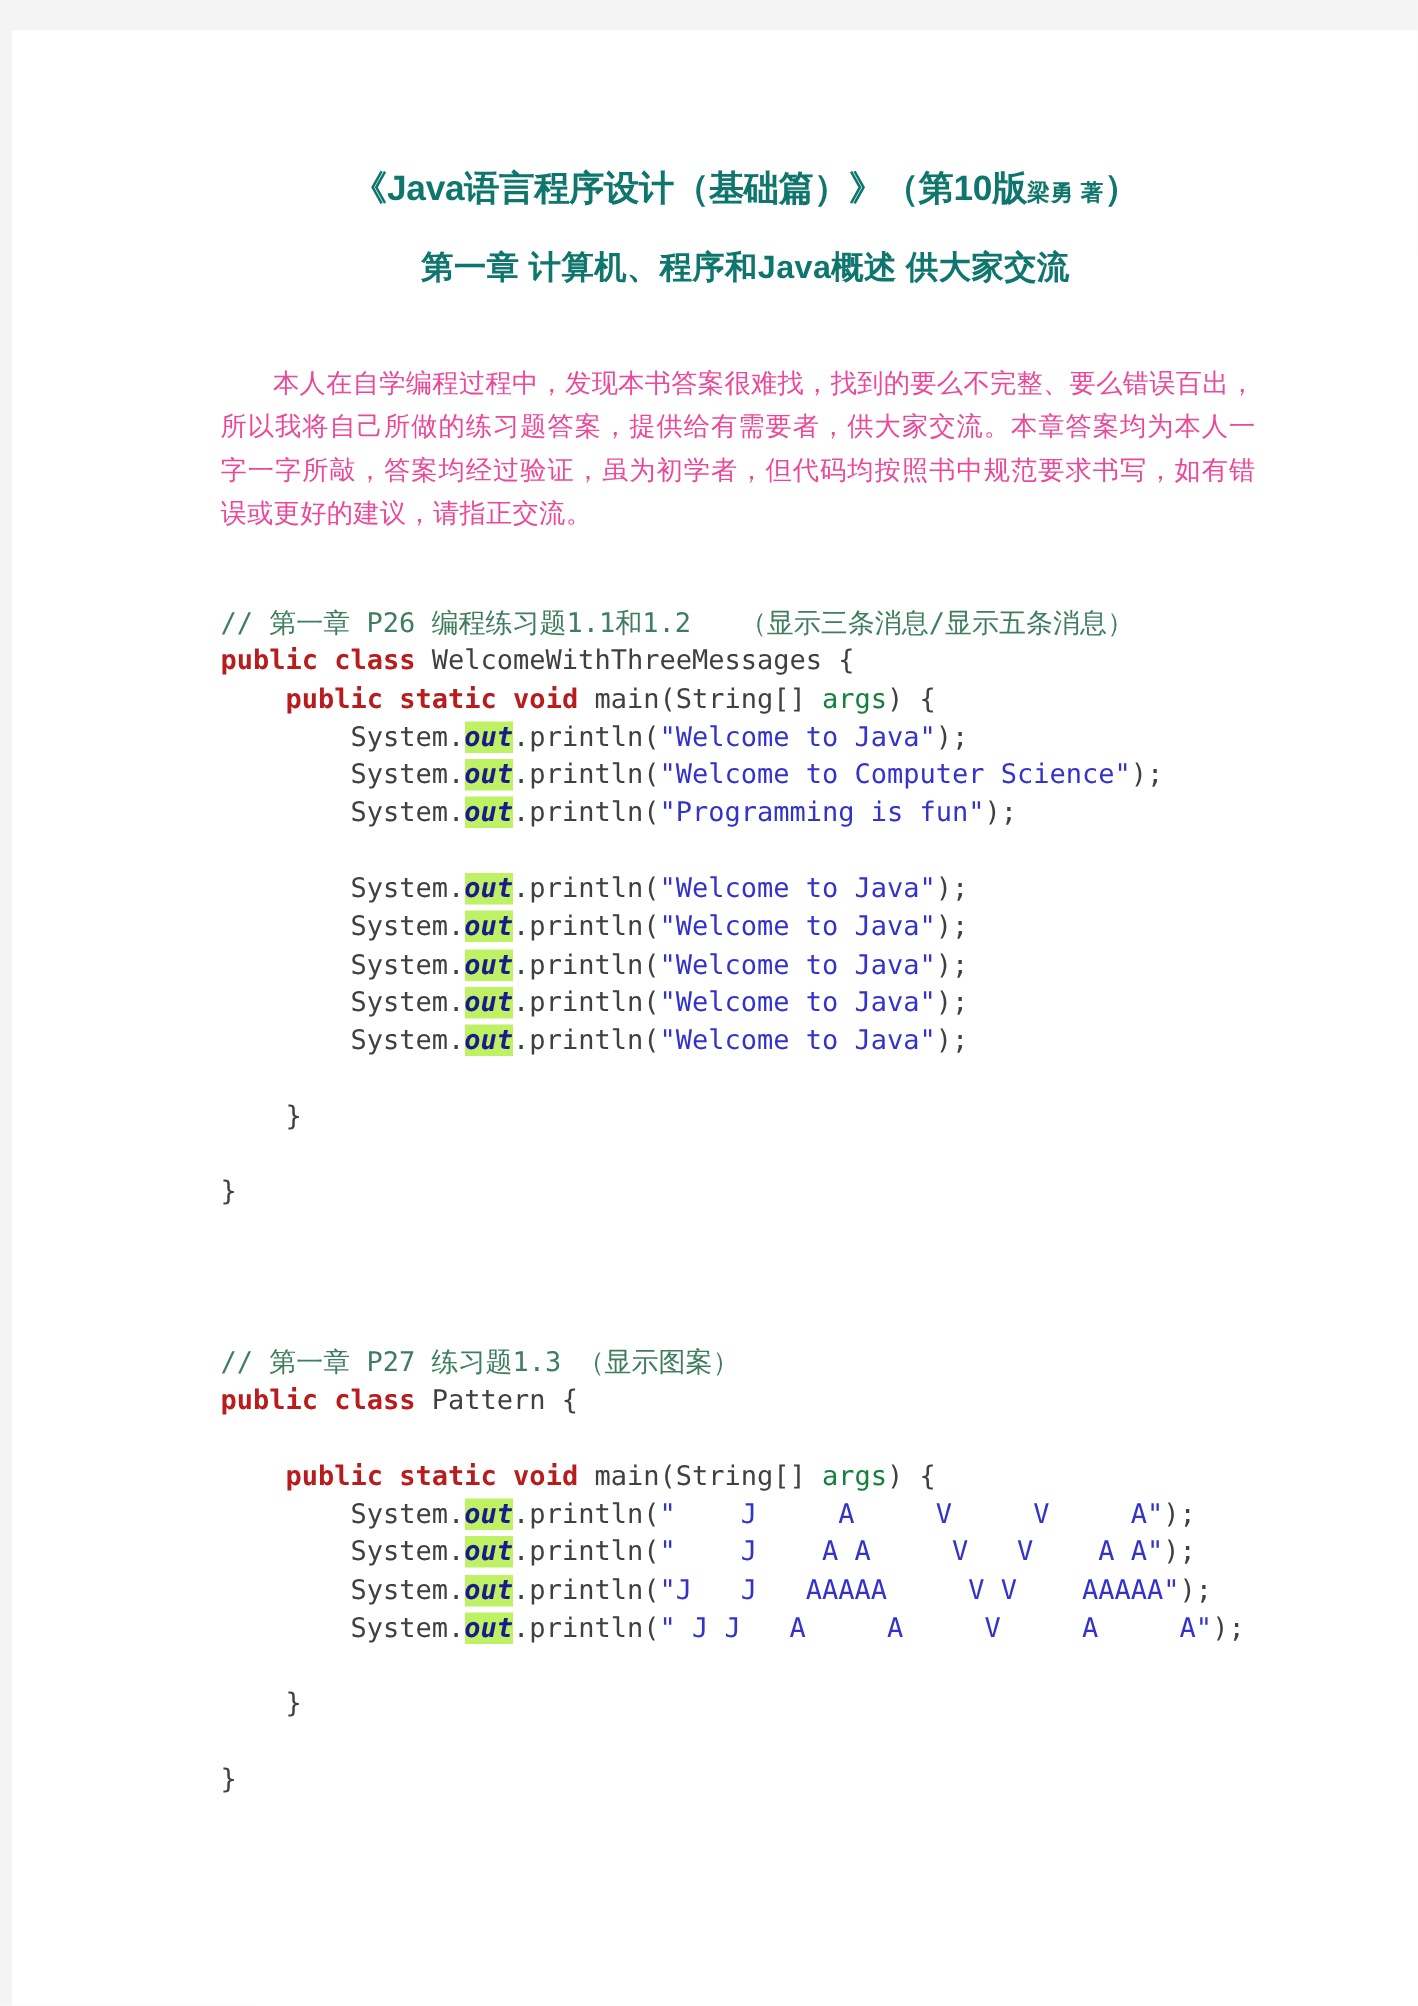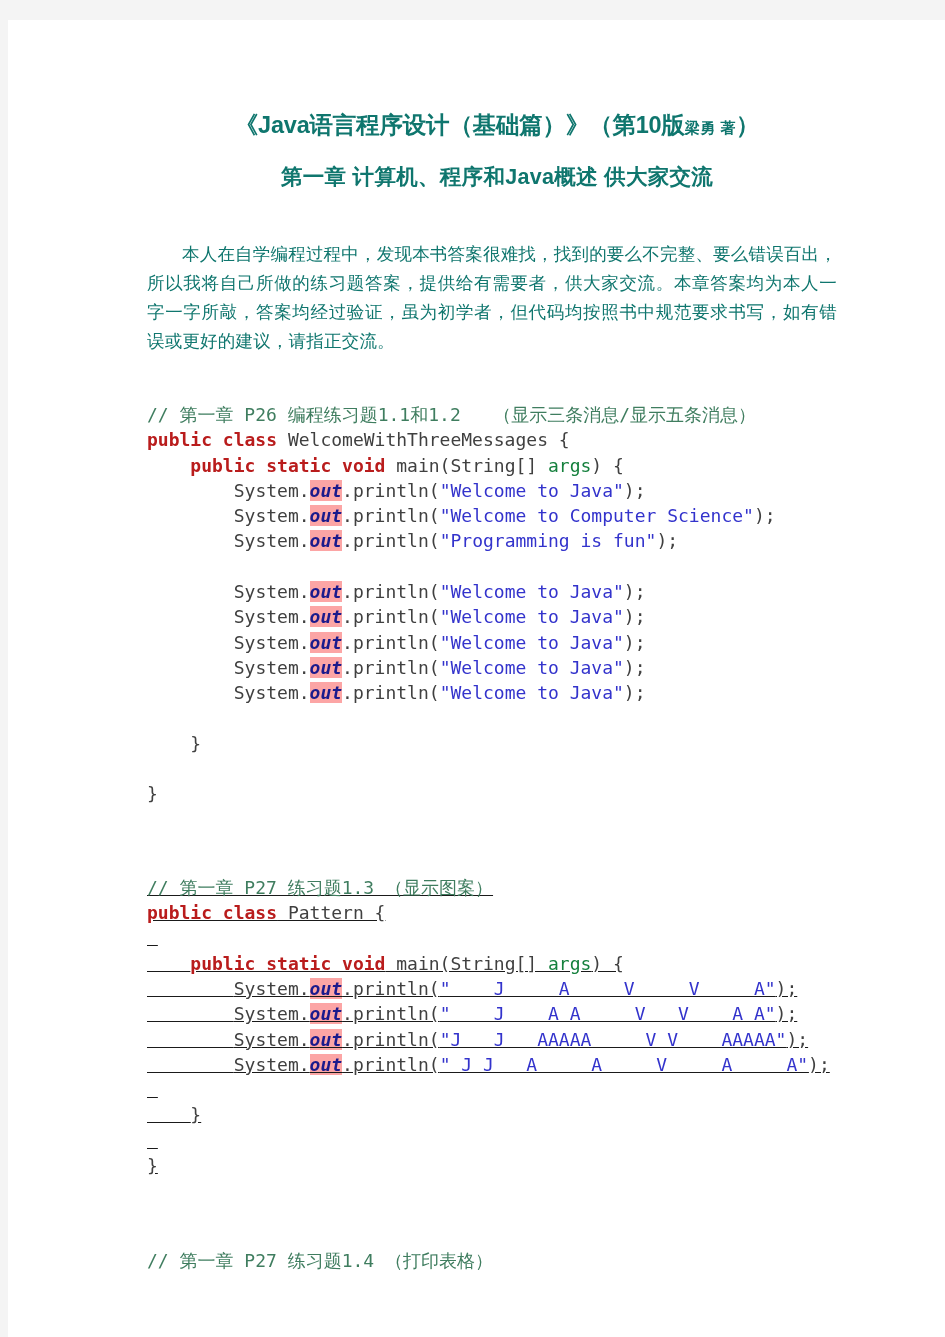--- a/index.html
+++ b/index.html
@@ -53,66 +53,65 @@
     margin-top: 6px;
     letter-spacing: 0.3px;
   }
 
   
   .intro {
     margin-top: 40px;
     font-family: "Liberation Serif", serif;
     font-size: 17.5px;
     line-height: 29px;
-    color: #0f766e;
+    color: #ec4899;
     text-indent: 2em;
     text-align: justify;
     width: 690px;
     letter-spacing: 0.2px;
   }
 
   
   .code-block {
     font-family: "DejaVu Sans Mono", monospace;
     font-size: 18px;
     line-height: 25.3px;
     color: #1a1a1a;
     white-space: pre;
     margin: 0;
   }
   .cb-1 { margin-top: 46px; }
-  .cb-2 { margin-top: 68px; text-decoration: underline; }
+  .cb-2 { margin-top: 88px; }
   .cb-3 { margin-top: 70px; }
 
   .code-line { white-space: pre; min-height: 25.3px; }
 
   .tok-comment  { color: #3f7d5f; }
   .tok-keyword  { color: #b91c1c; font-weight: bold; }
   .tok-string   { color: #3333cc; }
   .tok-param    { color: #15803d; }
   .tok-field    {
     color: #1a1a8c;
     font-weight: bold;
     font-style: italic;
-    background: #fca5a5;
+    background: #bef264;
   }
   .tok-plain    { color: #404040; }
 </style>
 </head>
 <body>
 
 <div class="page">
   <div class="content">
 
     <div class="title-line title-main">
       <span>《Java语言程序设计（基础篇）》（第10版</span><span class="title-author">梁勇 著</span><span>）</span>
     </div>
 
     <div class="title-line title-sub">第一章 计算机、程序和Java概述  供大家交流</div>
 
     <p class="intro">本人在自学编程过程中，发现本书答案很难找，找到的要么不完整、要么错误百出，所以我将自己所做的练习题答案，提供给有需要者，供大家交流。本章答案均为本人一字一字所敲，答案均经过验证，虽为初学者，但代码均按照书中规范要求书写，如有错误或更好的建议，请指正交流。</p>
 
     <div class="code-block cb-1"><div class="code-line"><span class="tok-comment">// 第一章 P26 编程练习题1.1和1.2   （显示三条消息/显示五条消息）</span></div><div class="code-line"><span class="tok-keyword">public class</span><span class="tok-plain"> WelcomeWithThreeMessages {</span></div><div class="code-line">    <span class="tok-keyword">public static void</span><span class="tok-plain"> main(String[] </span><span class="tok-param">args</span><span class="tok-plain">) {</span></div><div class="code-line">        <span class="tok-plain">System.</span><span class="tok-field">out</span><span class="tok-plain">.println(</span><span class="tok-string">"Welcome to Java"</span><span class="tok-plain">);</span></div><div class="code-line">        <span class="tok-plain">System.</span><span class="tok-field">out</span><span class="tok-plain">.println(</span><span class="tok-string">"Welcome to Computer Science"</span><span class="tok-plain">);</span></div><div class="code-line">        <span class="tok-plain">System.</span><span class="tok-field">out</span><span class="tok-plain">.println(</span><span class="tok-string">"Programming is fun"</span><span class="tok-plain">);</span></div><div class="code-line">&nbsp;</div><div class="code-line">        <span class="tok-plain">System.</span><span class="tok-field">out</span><span class="tok-plain">.println(</span><span class="tok-string">"Welcome to Java"</span><span class="tok-plain">);</span></div><div class="code-line">        <span class="tok-plain">System.</span><span class="tok-field">out</span><span class="tok-plain">.println(</span><span class="tok-string">"Welcome to Java"</span><span class="tok-plain">);</span></div><div class="code-line">        <span class="tok-plain">System.</span><span class="tok-field">out</span><span class="tok-plain">.println(</span><span class="tok-string">"Welcome to Java"</span><span class="tok-plain">);</span></div><div class="code-line">        <span class="tok-plain">System.</span><span class="tok-field">out</span><span class="tok-plain">.println(</span><span class="tok-string">"Welcome to Java"</span><span class="tok-plain">);</span></div><div class="code-line">        <span class="tok-plain">System.</span><span class="tok-field">out</span><span class="tok-plain">.println(</span><span class="tok-string">"Welcome to Java"</span><span class="tok-plain">);</span></div><div class="code-line">&nbsp;</div><div class="code-line">    <span class="tok-plain">}</span></div><div class="code-line">&nbsp;</div><div class="code-line"><span class="tok-plain">}</span></div></div>
     <div class="code-block cb-2"><div class="code-line"><span class="tok-comment">// 第一章 P27 练习题1.3 （显示图案）</span></div><div class="code-line"><span class="tok-keyword">public class</span><span class="tok-plain"> Pattern {</span></div><div class="code-line">&nbsp;</div><div class="code-line">    <span class="tok-keyword">public static void</span><span class="tok-plain"> main(String[] </span><span class="tok-param">args</span><span class="tok-plain">) {</span></div><div class="code-line">        <span class="tok-plain">System.</span><span class="tok-field">out</span><span class="tok-plain">.println(</span><span class="tok-string">"    J     A     V     V     A"</span><span class="tok-plain">);</span></div><div class="code-line">        <span class="tok-plain">System.</span><span class="tok-field">out</span><span class="tok-plain">.println(</span><span class="tok-string">"    J    A A     V   V    A A"</span><span class="tok-plain">);</span></div><div class="code-line">        <span class="tok-plain">System.</span><span class="tok-field">out</span><span class="tok-plain">.println(</span><span class="tok-string">"J   J   AAAAA     V V    AAAAA"</span><span class="tok-plain">);</span></div><div class="code-line">        <span class="tok-plain">System.</span><span class="tok-field">out</span><span class="tok-plain">.println(</span><span class="tok-string">" J J   A     A     V     A     A"</span><span class="tok-plain">);</span></div><div class="code-line">&nbsp;</div><div class="code-line">    <span class="tok-plain">}</span></div><div class="code-line">&nbsp;</div><div class="code-line"><span class="tok-plain">}</span></div></div>
-    <div class="code-block cb-3"><div class="code-line"><span class="tok-comment">// 第一章 P27 练习题1.4 （打印表格）</span></div></div>
 
   </div>
 </div>
 
 </body></html>

